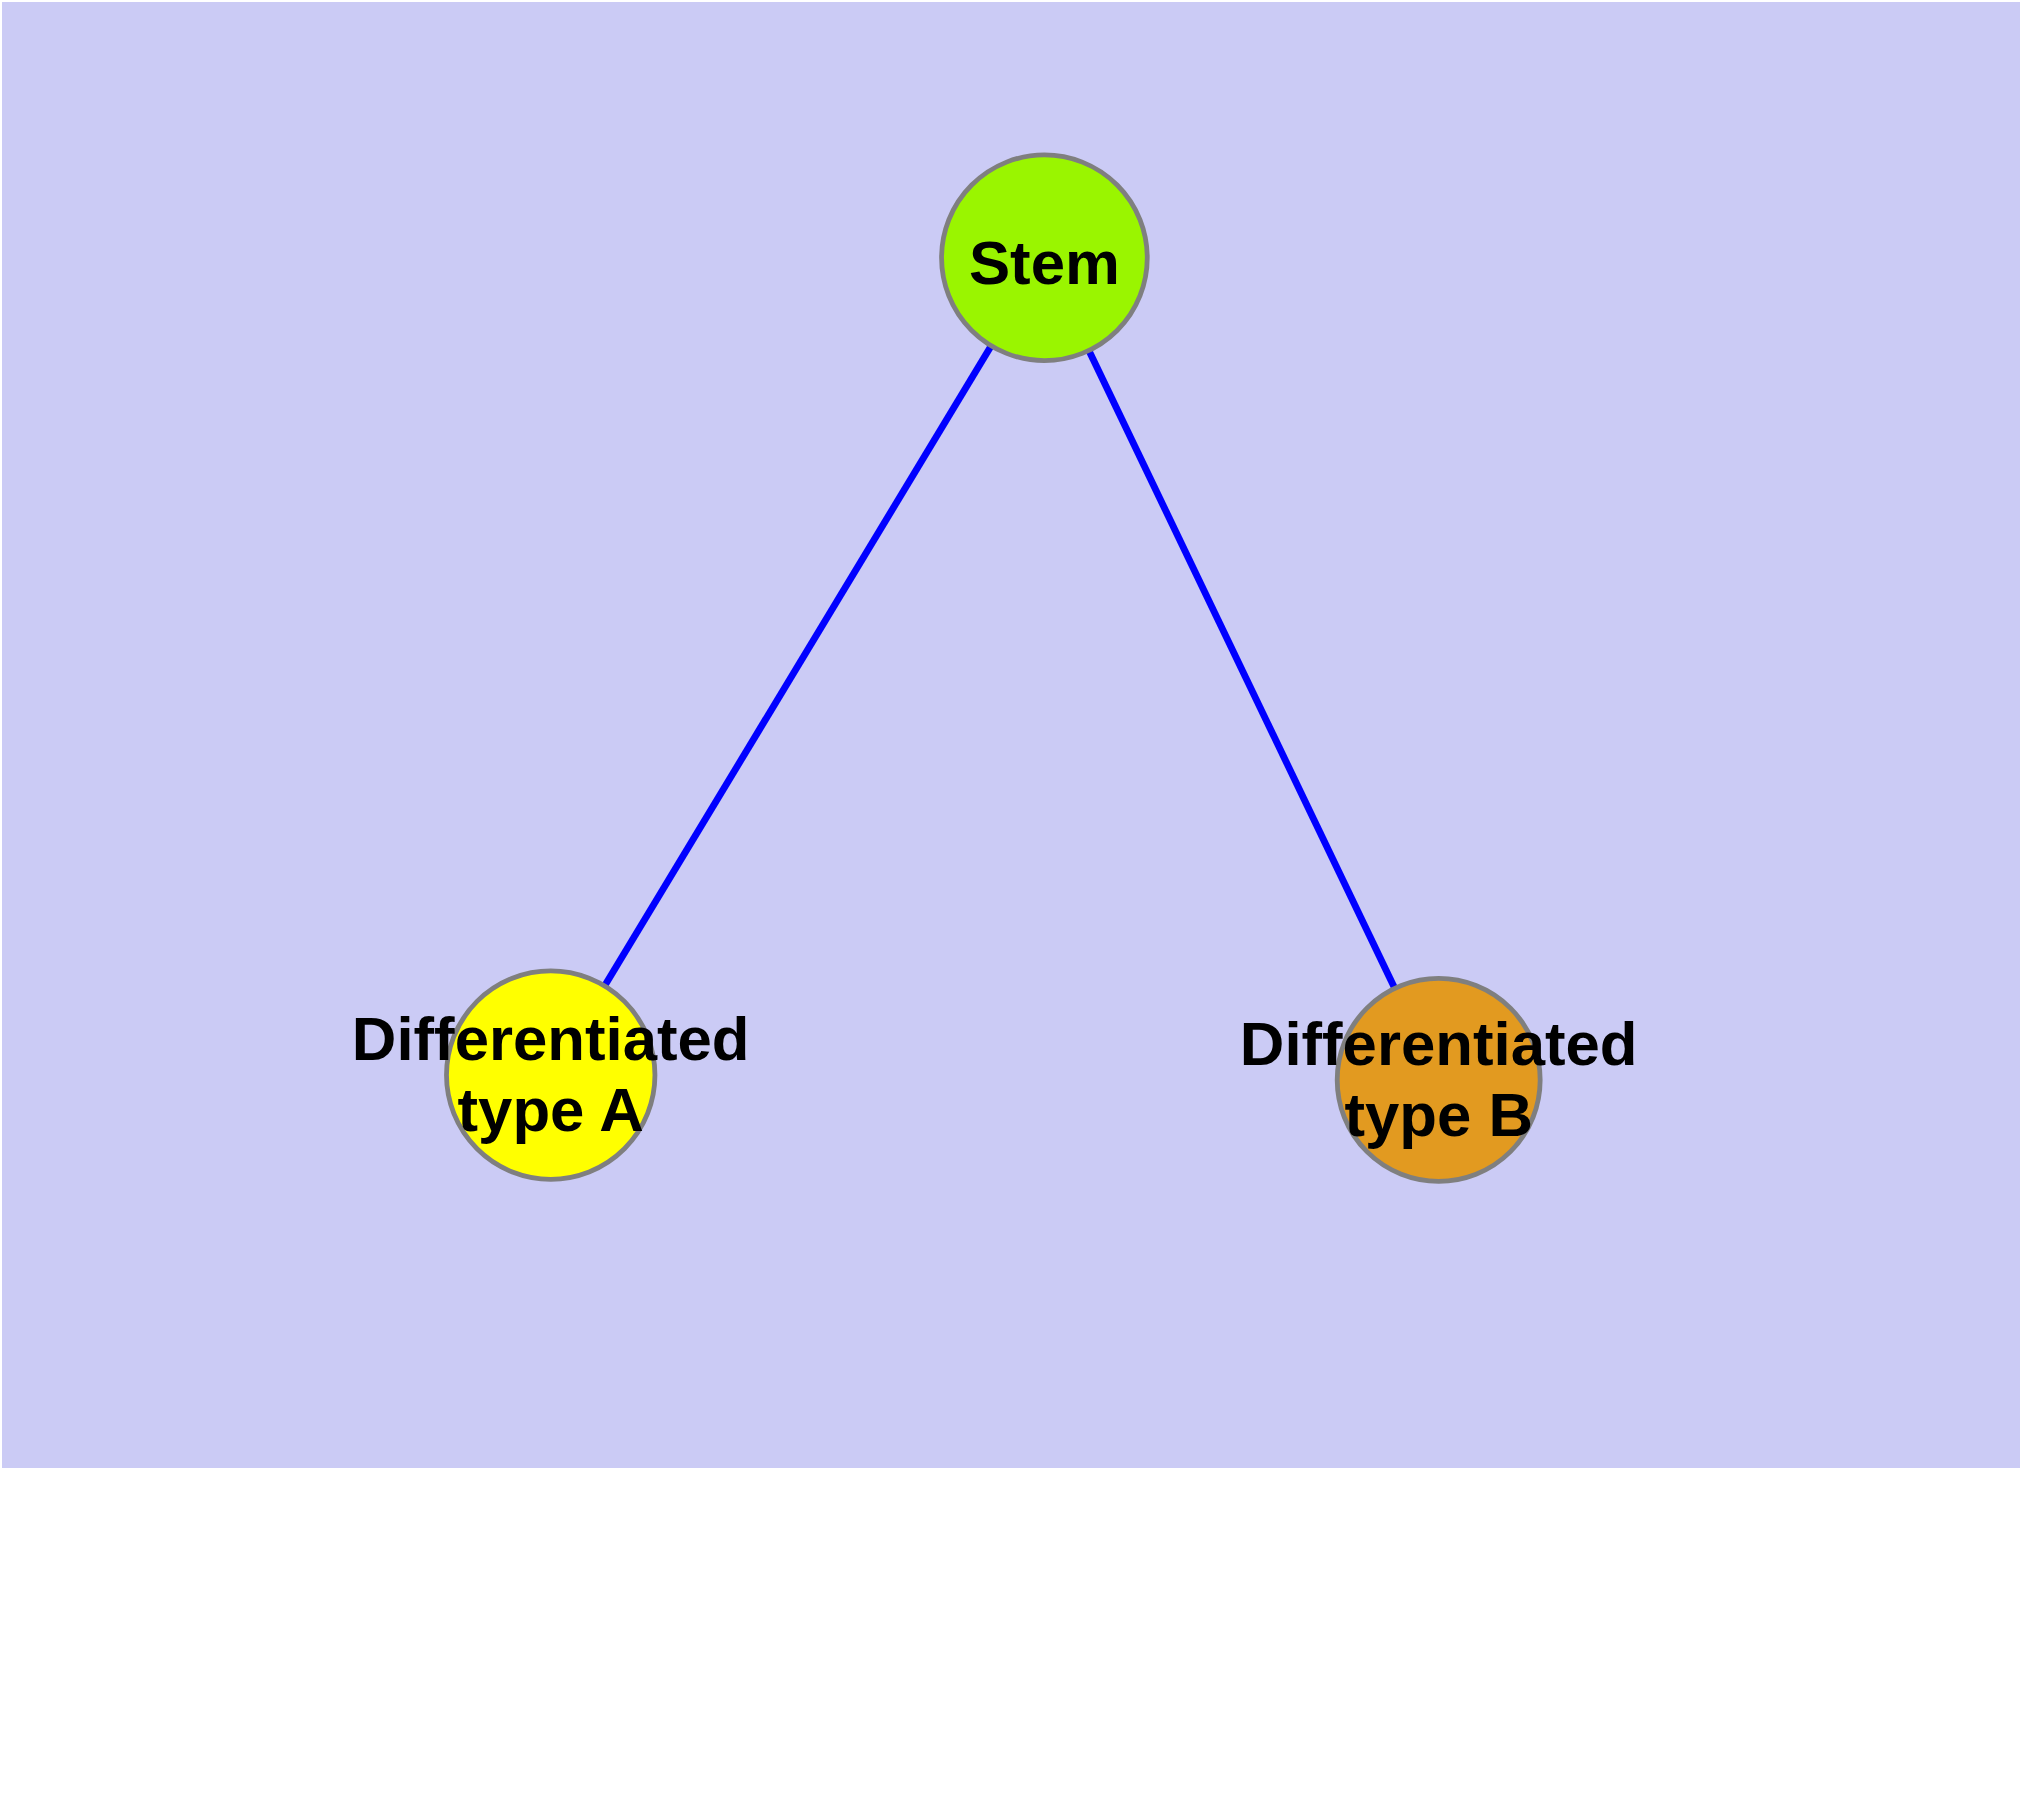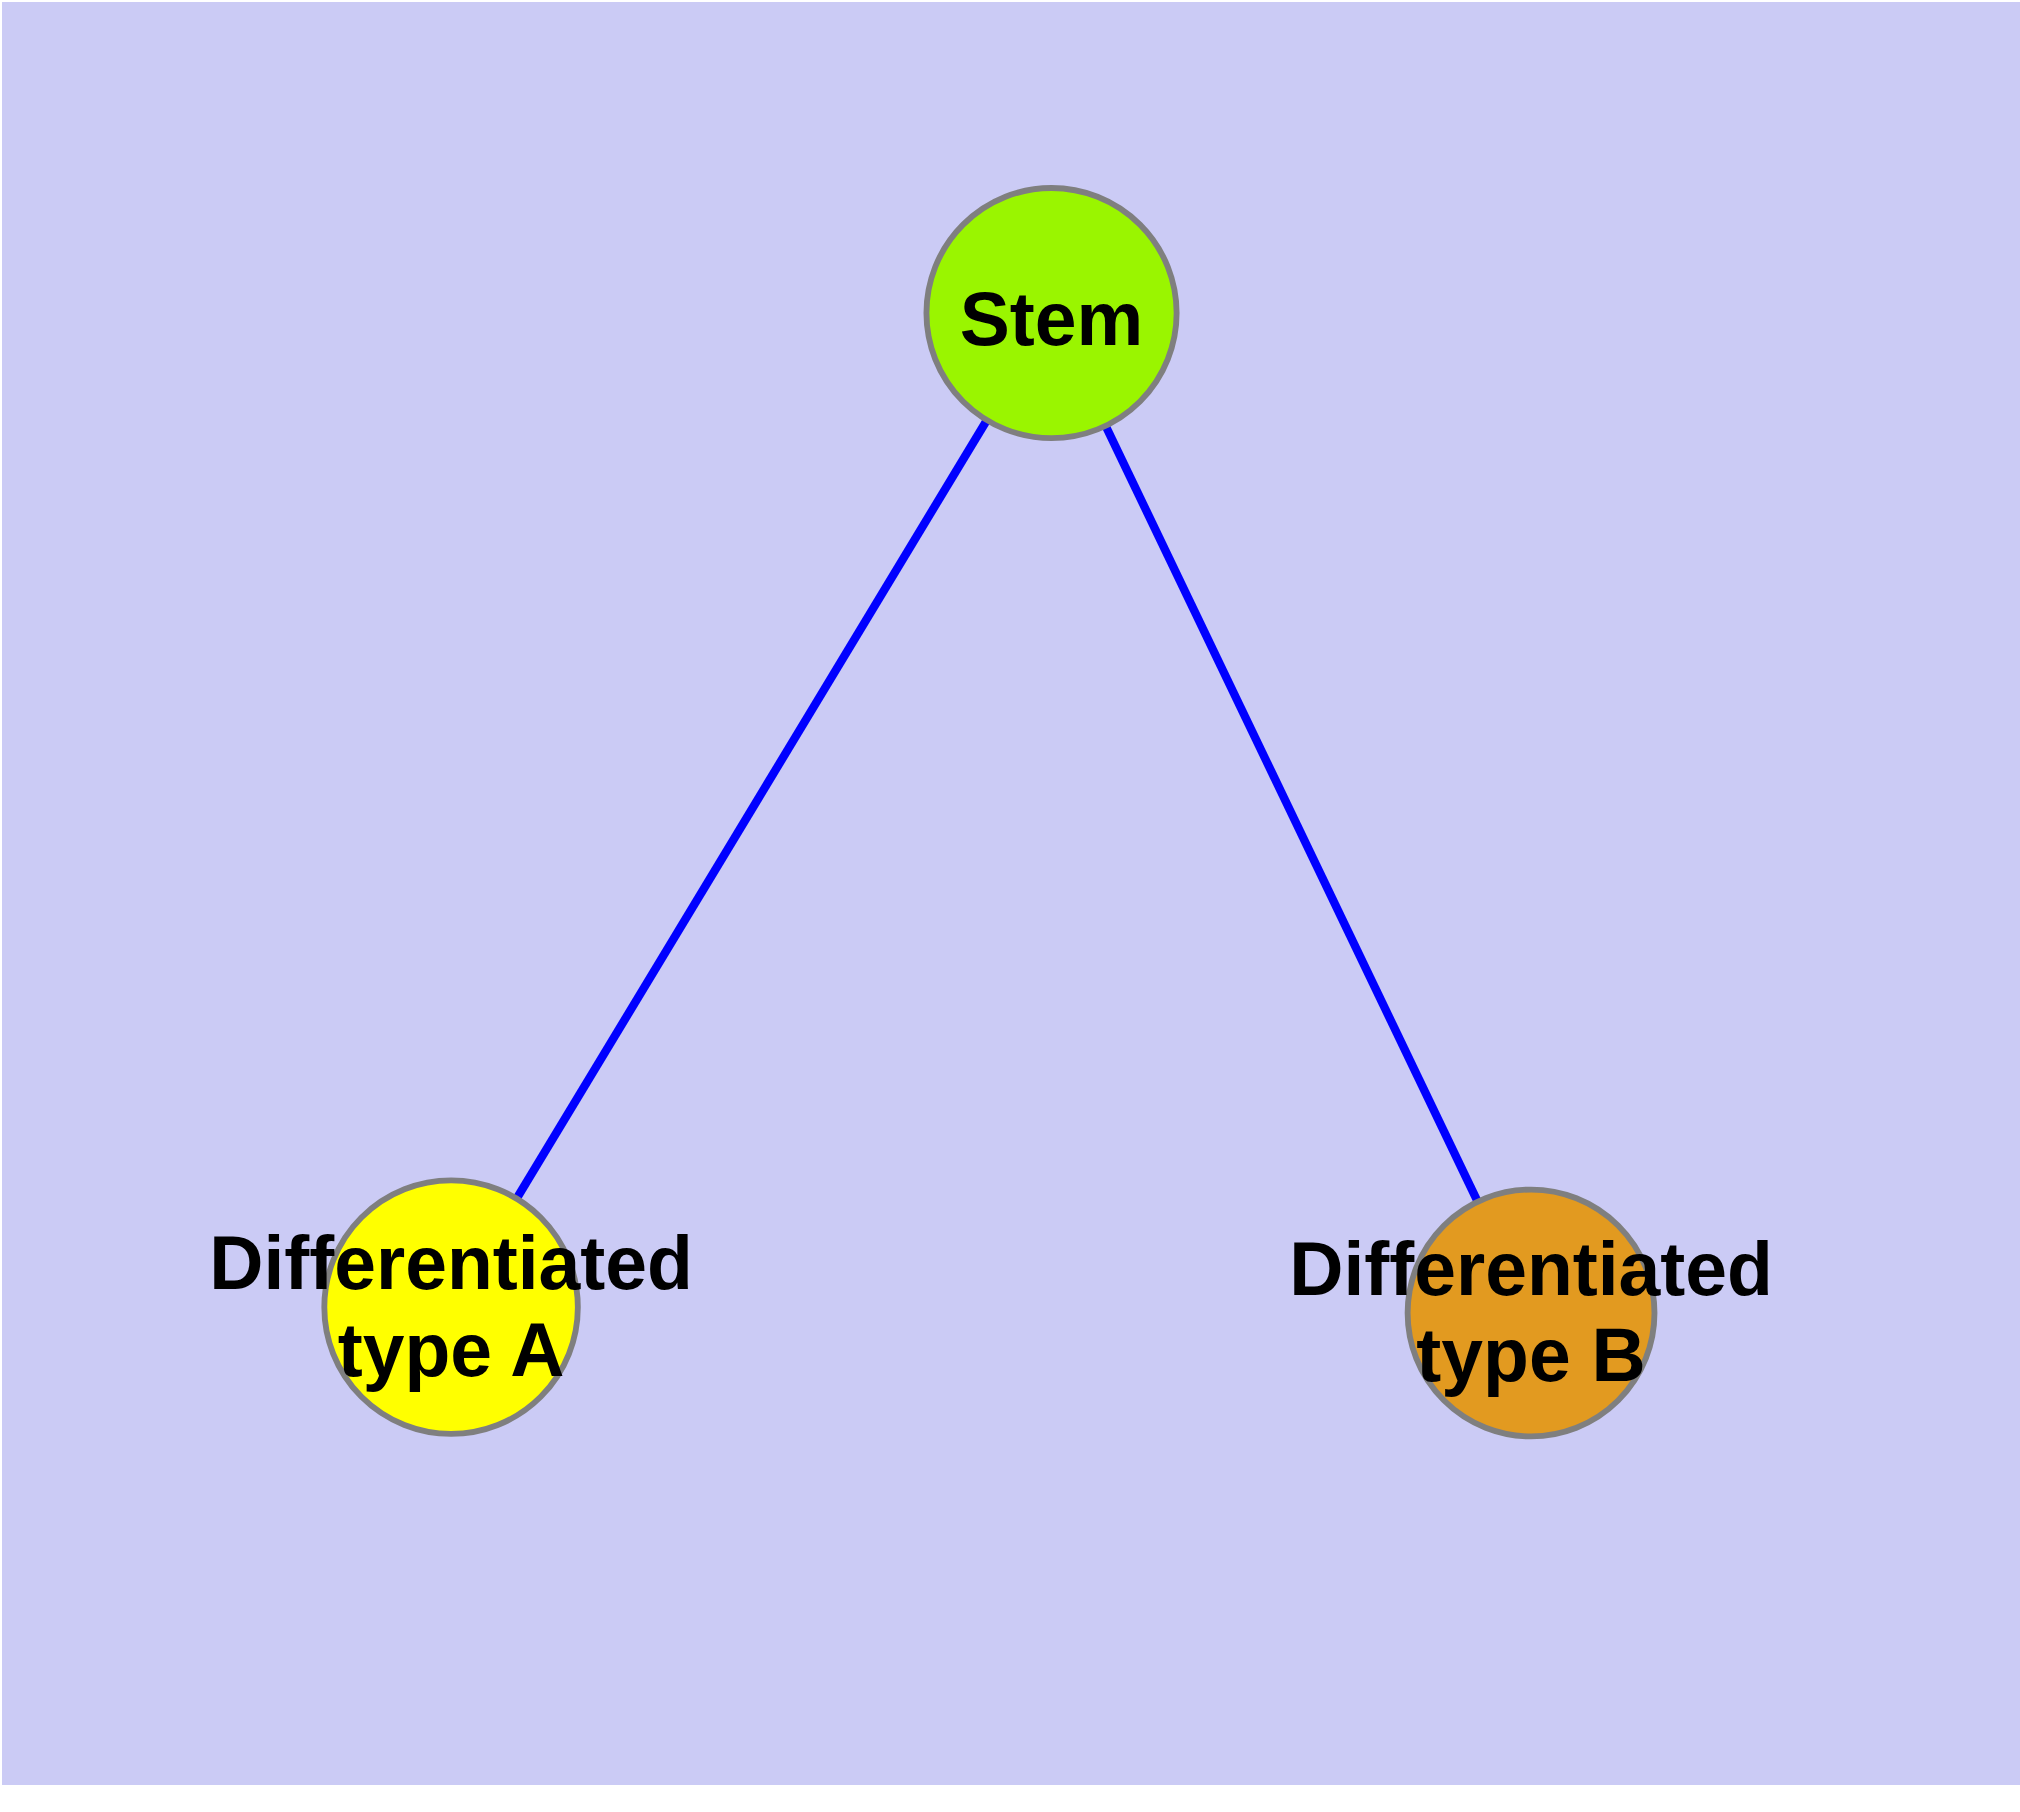--- a/index.html
+++ b/index.html
@@ -19,21 +19,21 @@
     height: 100%;
   }
   .node-label-line {
     font-family: "Liberation Sans", sans-serif;
     font-weight: bold;
   }
 </style>
 </head>
 <body>
 
-<div class="canvas" id="canvas" style="width: 2021px; height: 1785px; background: rgb(203, 203, 245); border-top: 2.5px solid rgb(255, 255, 255); border-left: 2.5px solid rgb(255, 255, 255);">
+<div class="canvas" id="canvas" style="width: 2021px; height: 1468px; background: rgb(203, 203, 245); border-top: 2.5px solid rgb(255, 255, 255); border-left: 2.5px solid rgb(255, 255, 255);">
   <svg id="graph-svg" xmlns="http://www.w3.org/2000/svg" viewBox="0 0 2384 2138">
     <g id="edges-layer">
         <line x1="1240" y1="373" x2="520" y2="1565" stroke="#0000FF" stroke-width="10"></line>
         <line x1="1240" y1="373" x2="1815" y2="1572" stroke="#0000FF" stroke-width="10"></line>
       </g>
     <g id="nodes-layer">
         <circle cx="1240" cy="373" r="150" fill="#9AF500" stroke="#7F7F7F" stroke-width="7"></circle>
         <circle cx="520" cy="1565" r="152" fill="#FFFF00" stroke="#7F7F7F" stroke-width="7"></circle>
         <circle cx="1815" cy="1572" r="148" fill="#E29A20" stroke="#7F7F7F" stroke-width="7"></circle>
       </g>

